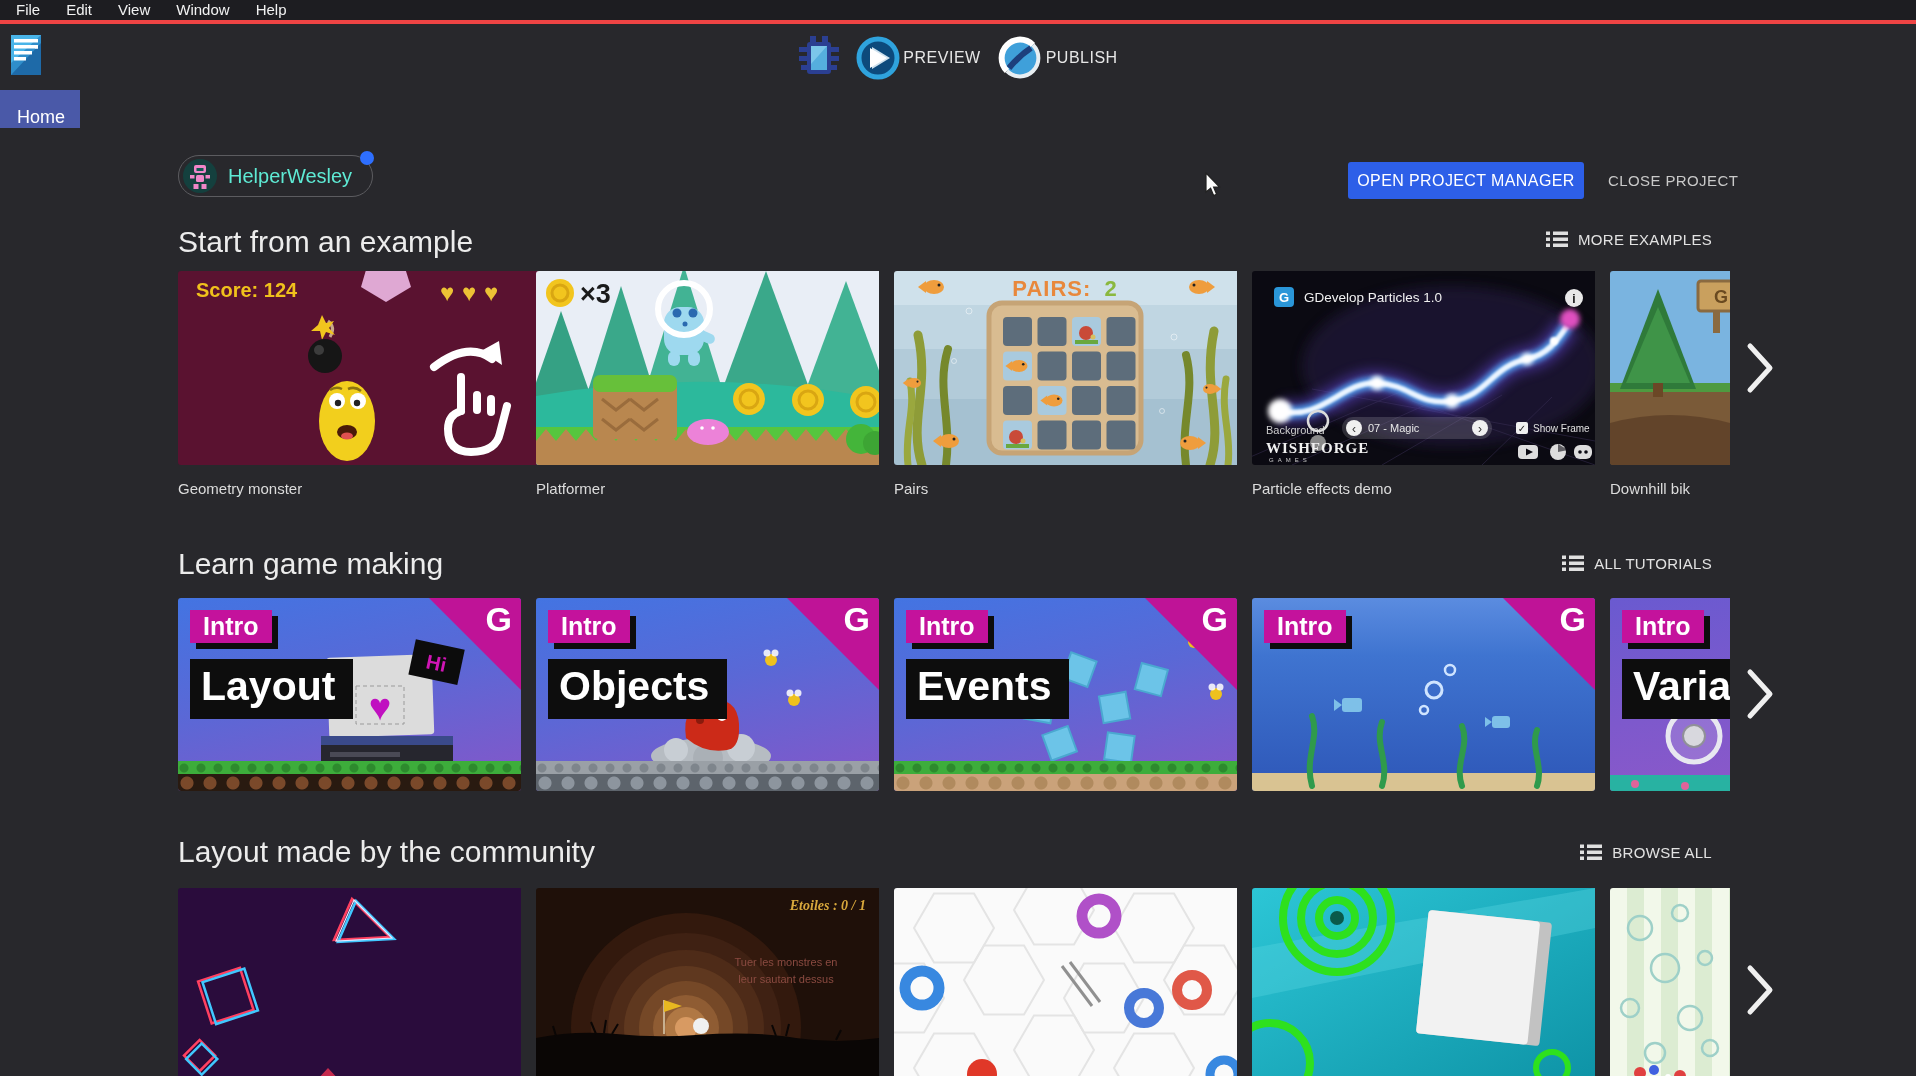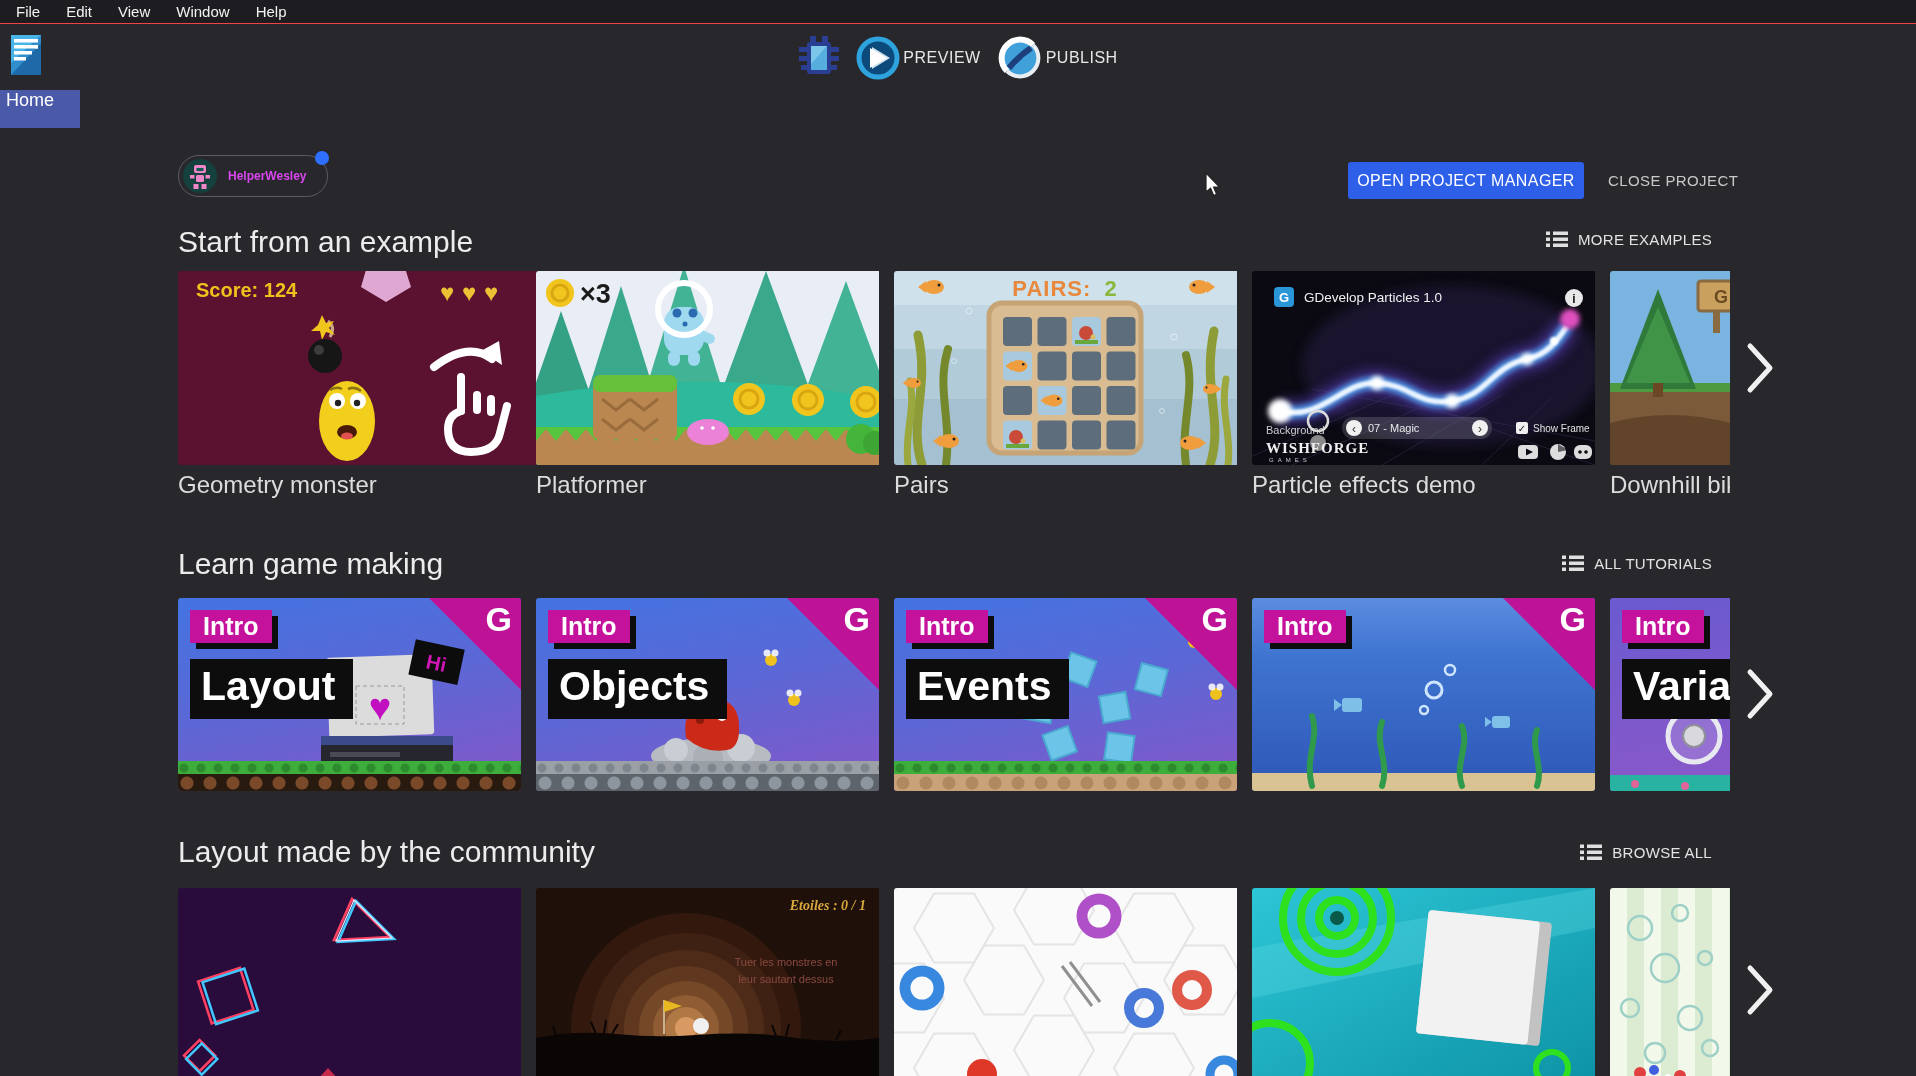--- a/index.html
+++ b/index.html
@@ -1,39 +1,39 @@
 <!DOCTYPE html>
 <html><head>
 <meta charset="utf-8">
 <style>
 *{box-sizing:border-box;margin:0;padding:0}
 body{background:#1b1b1e;font-family:"Liberation Sans",sans-serif}
 .app{position:relative;width:1916px;height:1076px;background:#28282c;overflow:hidden;color:#ddd}
 
-.menu-bar{position:absolute;top:0;left:0;right:0;height:24px;background:#1d1d21;display:flex;align-items:center;padding-left:3px;border-bottom:1px solid #ef4444}
+.menu-bar{position:absolute;top:0;left:0;right:0;height:24px;background:#1d1d21;display:flex;align-items:center;padding-left:3px;border-bottom:4px solid #ef4444}
 .menu-item{font-size:15px;color:#f2f2f2;padding:0 13px;height:24px;line-height:23px;cursor:default}
 
 .pm-btn{position:absolute;left:8px;top:33px;width:36px;height:46px;cursor:pointer}
 .toolbar-center{position:absolute;left:0;right:0;top:30px;height:56px;display:flex;align-items:center;justify-content:center;gap:16px}
 .tb-btn{display:flex;align-items:center;gap:3px;cursor:pointer}
 .tb-label{font-size:16px;color:#e6e6e6;letter-spacing:.5px}
-.tab-home{position:absolute;left:0;top:90px;width:80px;height:38px;background:#4a59a8;color:#fff;font-size:18px;display:flex;align-items:flex-start;padding-left:6px;cursor:pointer}
+.tab-home{position:absolute;left:0;top:90px;width:80px;height:38px;background:#4a59a8;color:#fff;font-size:18px;display:flex;align-items:flex-end;padding-left:17px;cursor:pointer}
 
 .user-chip{position:absolute;left:178px;top:155px;height:42px;border:1px solid #5c5c60;border-radius:21px;display:flex;align-items:center;gap:11px;padding:0 20px 0 4px;cursor:pointer}
 .chip-dot{position:absolute;right:-2px;top:-5px;width:14px;height:14px;border-radius:50%;background:#2e6fff}
-.user-name{font-size:12px;font-weight:bold;color:#d946ef;white-space:nowrap}
+.user-name{font-size:20px;font-weight:normal;color:#5eead4;white-space:nowrap}
 .btn-primary{position:absolute;left:1348px;top:162px;width:236px;height:37px;background:#2d5fe8;border:none;border-radius:3px;color:#fff;font-size:16px;letter-spacing:.4px;font-family:inherit;cursor:pointer}
 .btn-text{position:absolute;left:1598px;top:162px;height:37px;background:none;border:none;color:#c9c9c9;font-size:15px;letter-spacing:.4px;font-family:inherit;padding:0 10px;cursor:pointer}
 
 .section-title{position:absolute;left:178px;font-size:30px;color:#ececec;font-weight:400}
 .section-action{position:absolute;right:204px;display:flex;align-items:center;gap:10px;color:#e2e2e2;font-size:15px;letter-spacing:.3px;cursor:pointer}
 .card-row{position:absolute;left:178px;width:1552px;display:flex;gap:15px;overflow:hidden}
 .card{flex:0 0 343px;width:343px;cursor:pointer}
 .thumb{position:relative;width:365px;height:194px;border-radius:3px;overflow:hidden}
-.card-title{margin-top:6px;font-size:24px;color:#dcdcdc;white-space:nowrap}
+.card-title{margin-top:15px;font-size:15px;color:#dcdcdc;white-space:nowrap}
 .chev{position:absolute;left:1738px;width:40px;height:60px;display:flex;align-items:center;justify-content:center;cursor:pointer}
 
 .gm{background:#5a1230}
 .gm-score{position:absolute;left:18px;top:8px;font-size:20px;font-weight:bold;color:#f0c11c}
 
 .tut{position:relative;width:343px;height:193px;border-radius:3px;overflow:hidden;background:linear-gradient(168deg,#4374e2 0%,#5a68d6 45%,#8656c8 100%)}
 .tut.jump{background:linear-gradient(#5b8ce0 0%,#3f74d0 30%,#2e57b8 100%)}
 .tut.vars{background:linear-gradient(170deg,#6a5ad0,#9158c8)}
 .tut-corner{position:absolute;top:0;right:0;width:0;height:0;border-top:92px solid #bf1397;border-left:92px solid transparent}
 .tut-g{position:absolute;top:2px;right:9px;color:#fff;font-size:34px;font-weight:bold}

